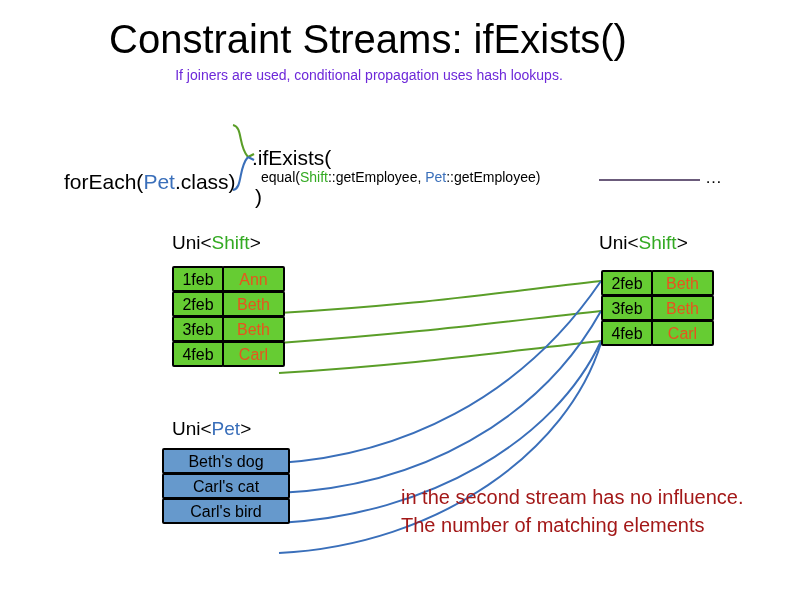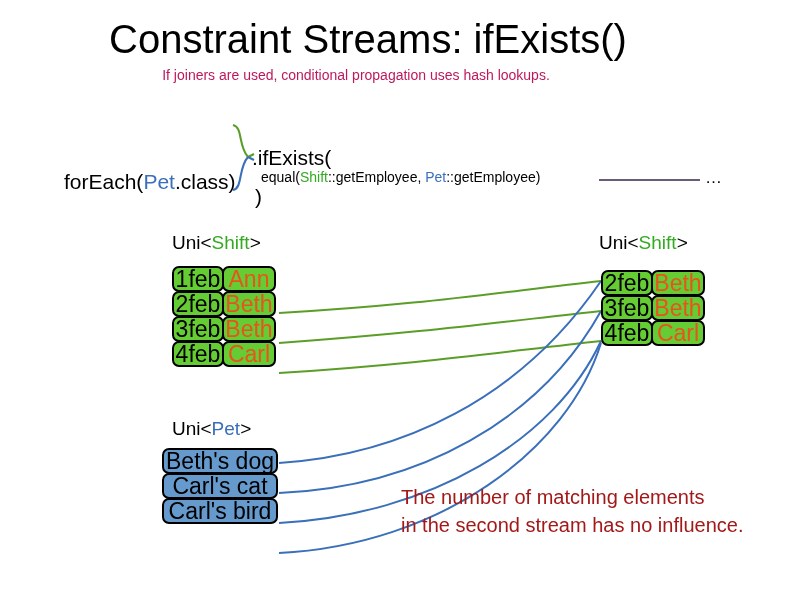--- a/index.html
+++ b/index.html
@@ -17,24 +17,24 @@
 
   
   #title {
     position: absolute; left: 0; top: 16px; width: 736px;
     text-align: center;
     font-size: 40px; font-weight: normal; line-height: 46px;
     color: #000;
     white-space: pre;
   }
   #subtitle {
-    position: absolute; left: 4px; top: 66px; width: 704px;
+    position: absolute; left: 17px; top: 66px; width: 704px;
     text-align: center;
     font-size: 14px; line-height: 18px;
-    color: #be185d;
+    color: #6d28d9;
     white-space: pre;
   }
 
   
   .code-line {
     position: absolute;
     font-size: 21px;
     line-height: 24px;
     white-space: pre;
     color: #000;
@@ -74,35 +74,35 @@
 
   
   .pill-table { position: absolute; }
   .pill-row {
     display: flex;
     margin-bottom: -1px;
     position: relative;
   }
   .cell {
     border: 2px solid #000;
-    border-radius: 7px;
+    border-radius: 2px;
     height: 26px;
     box-sizing: border-box;
     display: flex;
     align-items: center;
     justify-content: center;
-    font-size: 23px;
+    font-size: 16px;
     line-height: 19px;
     white-space: pre;
   }
   .green  { background: #66cc33; }
   .blue   { background: #6699cc; }
   .cell-date { width: 52px; color: #000; border-right-width: 2px; }
-  .cell-name { width: 54px; color: #e8541e; margin-left: -2px; }
-  .cell-wide { width: 116px; color: #000; }
+  .cell-name { width: 63px; color: #e8541e; margin-left: -2px; }
+  .cell-wide { width: 128px; color: #000; }
 
   #table-left-shift  { left: 172px; top: 266px; }
   #table-right-shift { left: 601px; top: 270px; }
   #table-pet         { left: 162px; top: 448px; }
 
   
   #note {
     position: absolute; left: 401px; top: 483px;
     font-size: 20px; line-height: 28px;
     color: #a31818;
@@ -197,15 +197,15 @@
       <div class="cell blue cell-wide">Beth's dog</div>
     </div>
     <div class="pill-row">
       <div class="cell blue cell-wide">Carl's cat</div>
     </div>
     <div class="pill-row">
       <div class="cell blue cell-wide">Carl's bird</div>
     </div>
   </div>
 
-  <div id="note"><div>The number of matching elements</div><div>in the second stream has no influence.</div></div>
+  <div id="note"><div>in the second stream has no influence.</div><div>The number of matching elements</div></div>
 
 </div>
 
 </body></html>

